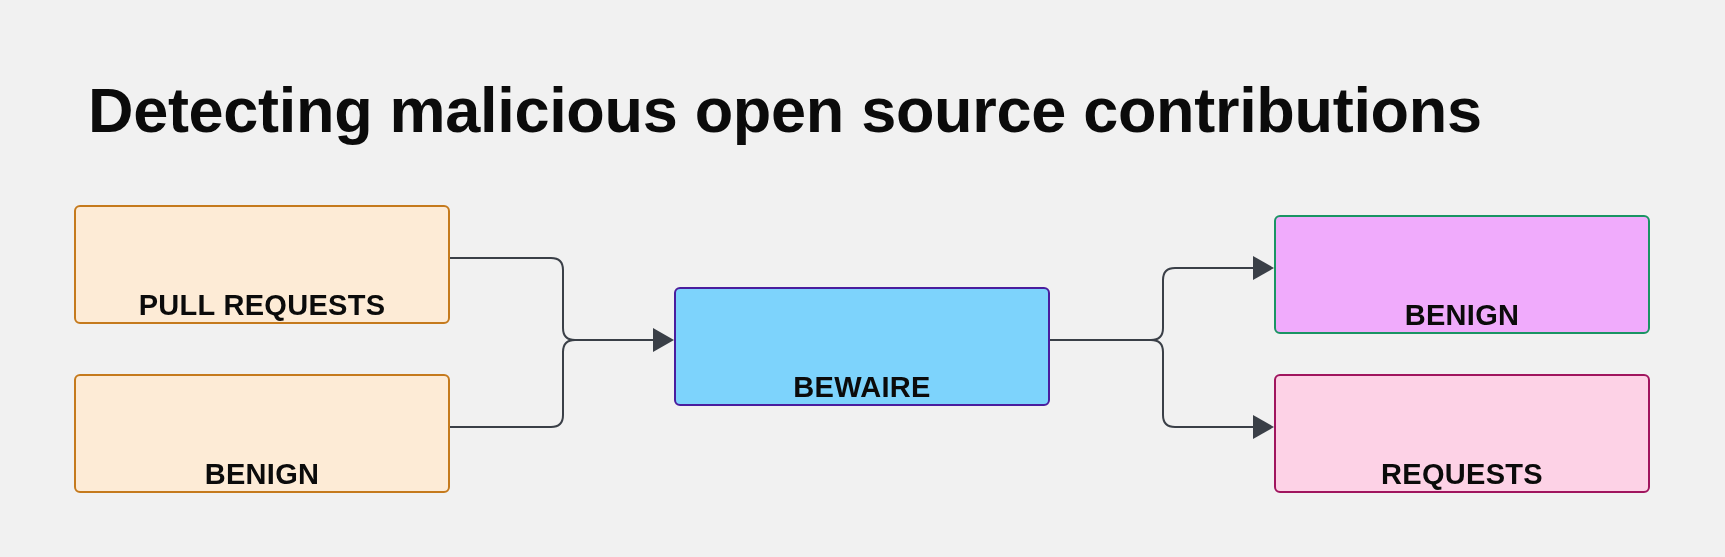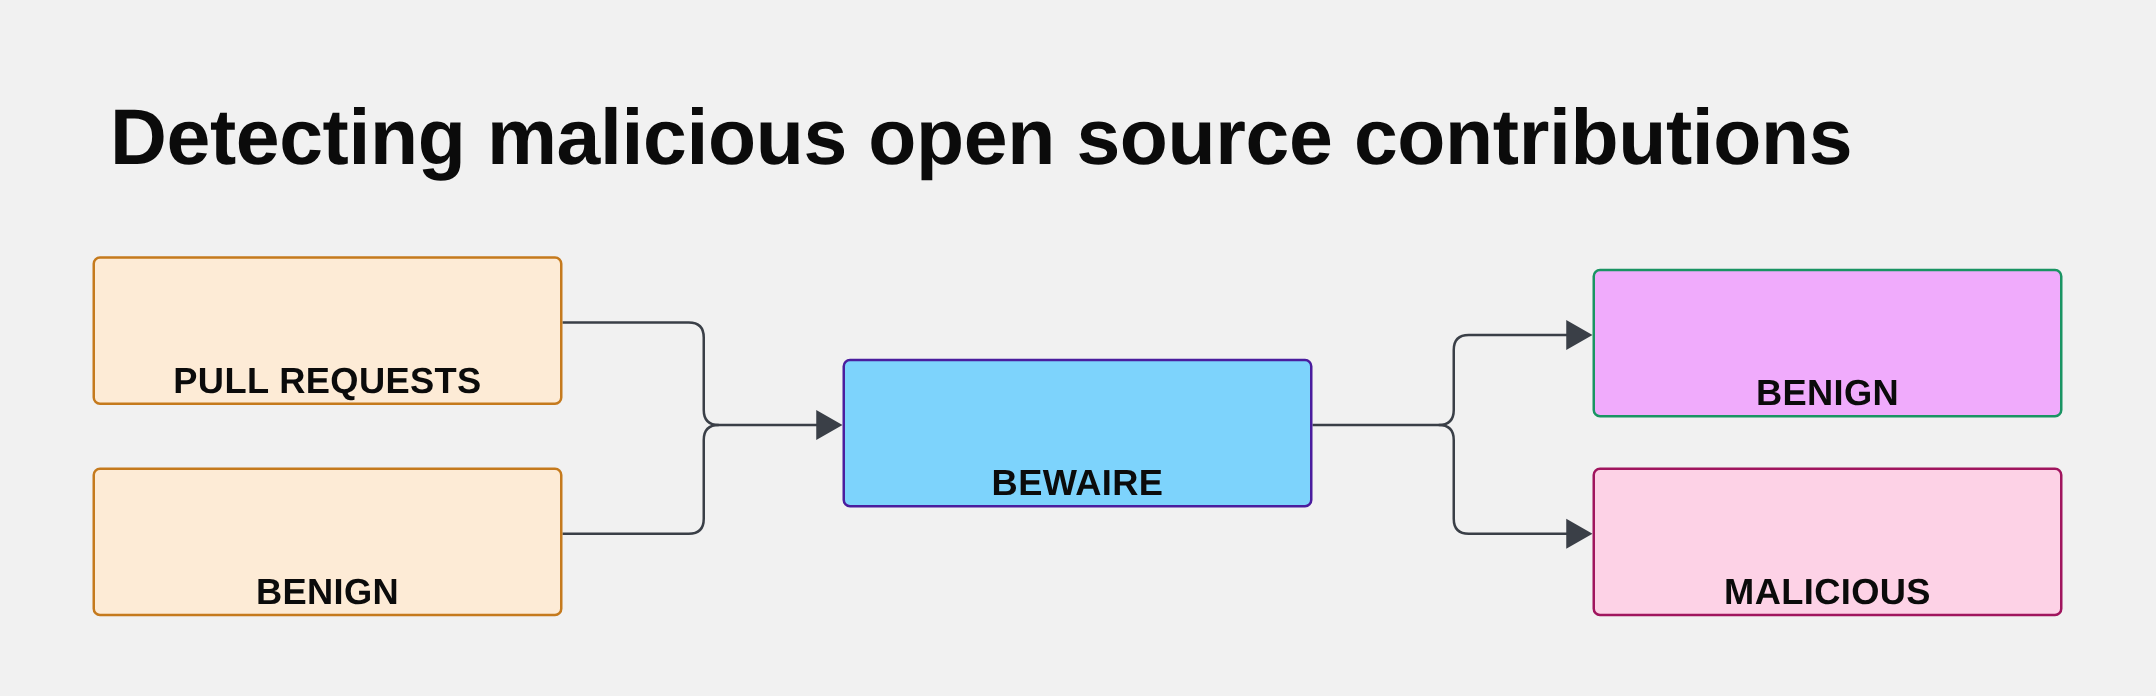--- a/index.html
+++ b/index.html
@@ -71,14 +71,14 @@
 
 <div class="node" style="left:674px; top:287px; background:#7dd3fc; border-color:#4a1d9e;">
   <span>BEWAIRE</span>
 </div>
 
 <div class="node" style="left:1274px; top:215px; background:#f0abfc; border-color:#1a9463;">
   <span>BENIGN</span>
 </div>
 
 <div class="node" style="left:1274px; top:374px; background:#fdd2e6; border-color:#a0155e;">
-  <span>MALICIOUS</span>
+  <span>REQUESTS</span>
 </div>
 
 </body></html>

